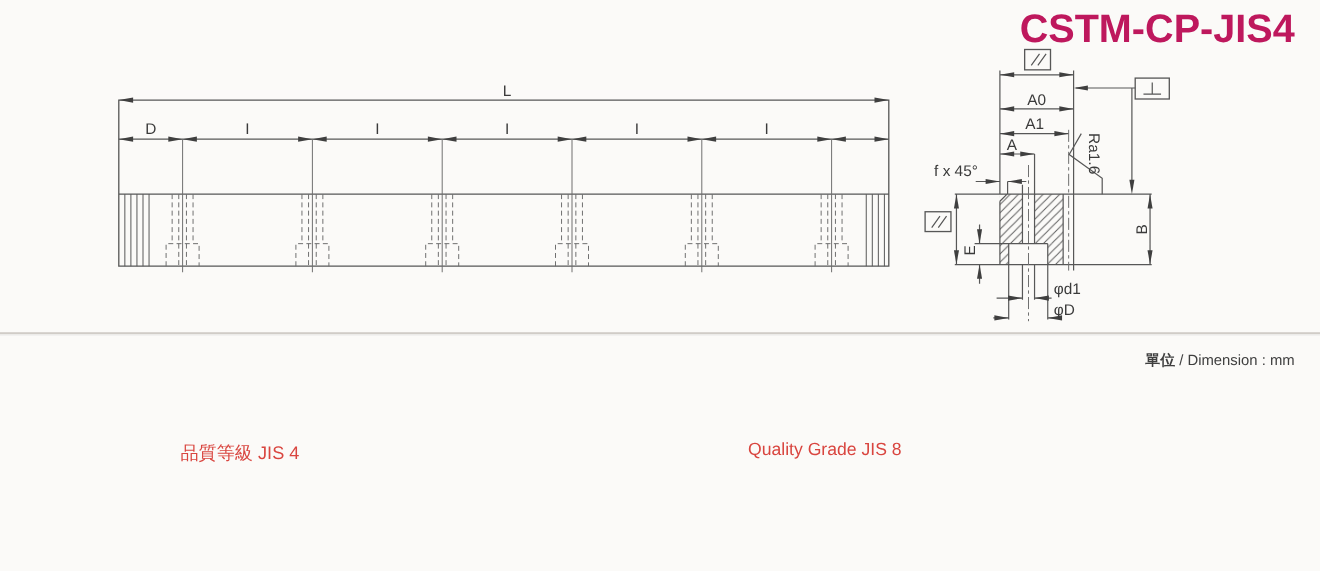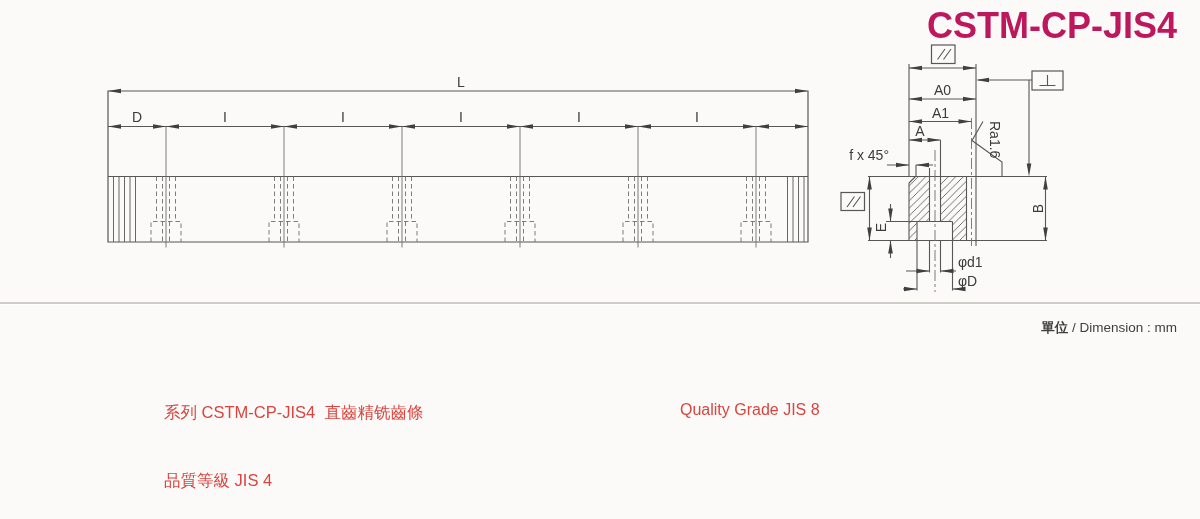--- a/index.html
+++ b/index.html
@@ -145,21 +145,20 @@
   </svg>
 
   <div class="title">CSTM-CP-JIS4</div>
 
   <div class="unit-note"><span class="cjk">單位</span><span> / Dimension : mm</span></div>
 
   <div class="divider"></div>
 
   <div class="specs specs-zh">
     <div class="spec-red">
-      <div>系列 CSTM-CP-JIS4  直齒精铣齒條</div>
       <div>品質等級 JIS 4</div>
     </div>
     
   </div>
 
   <div class="specs specs-en">
     <div class="spec-red">
       <div>Quality Grade JIS 8</div>
     </div>
     

